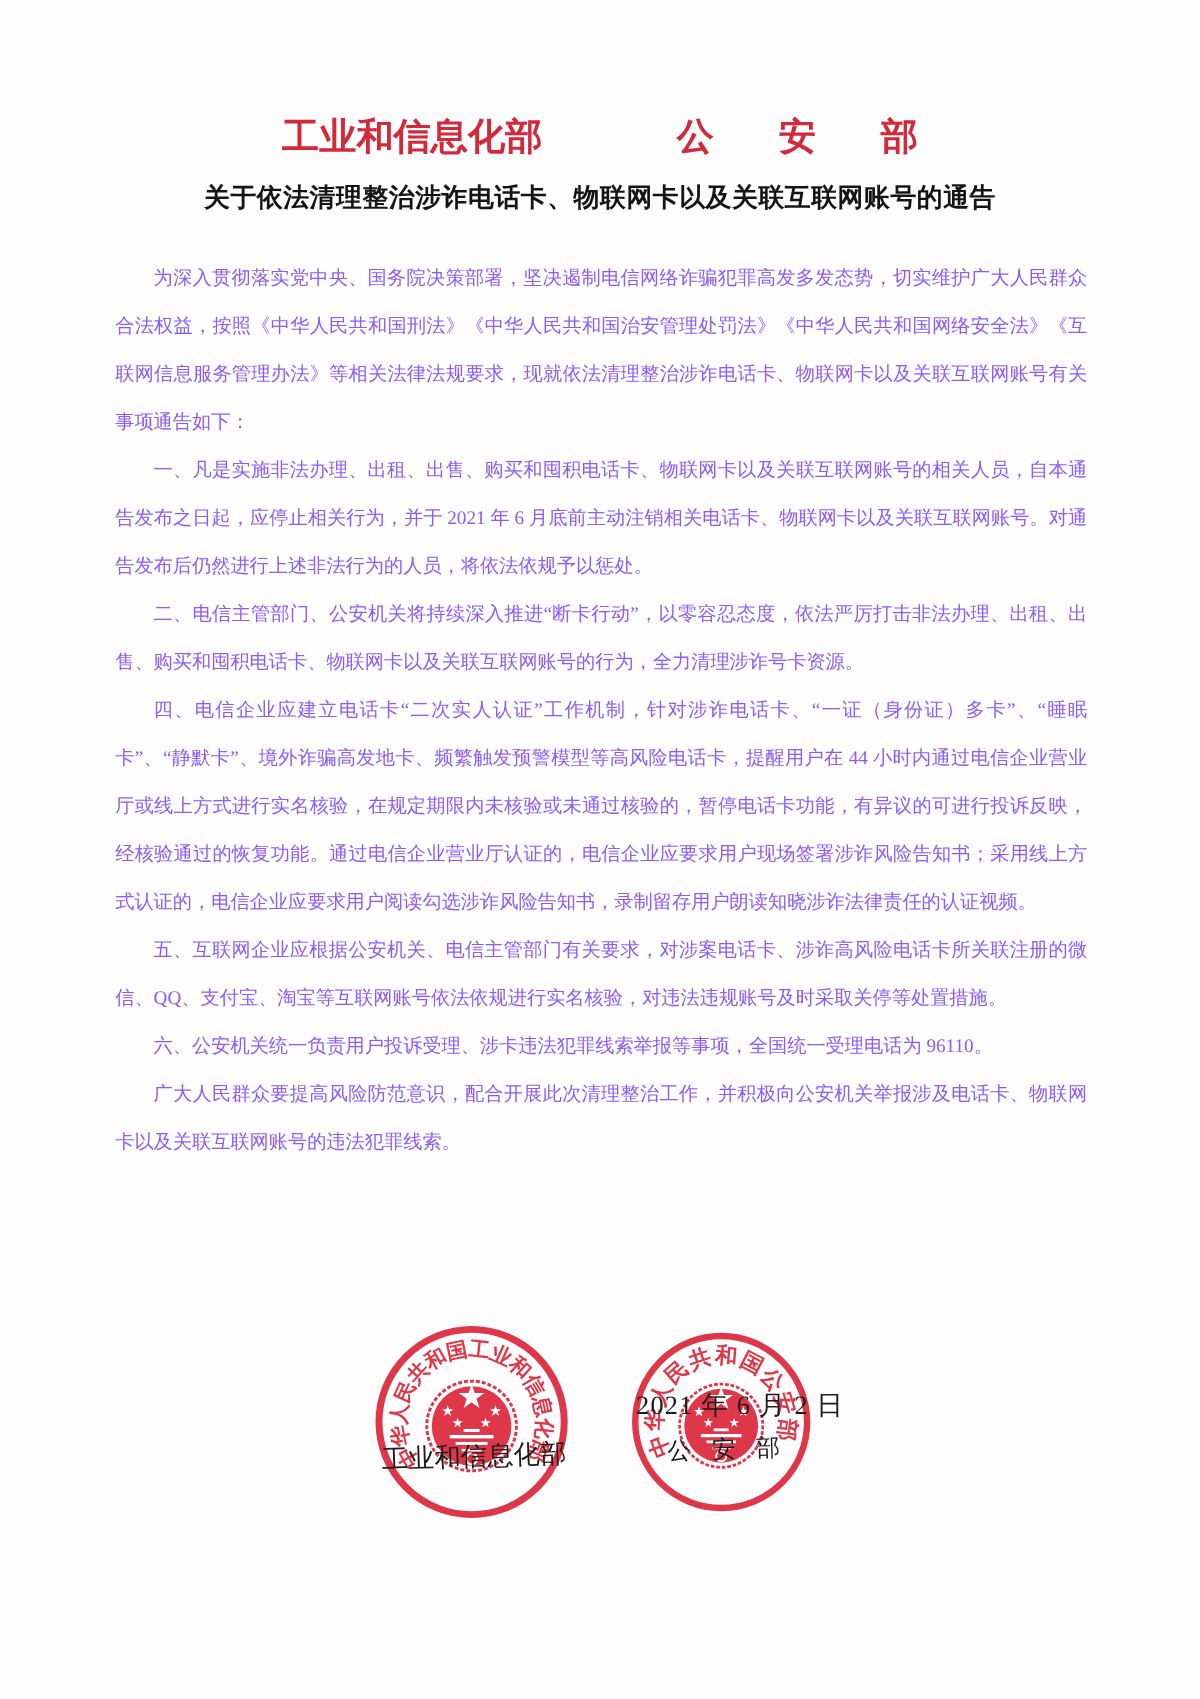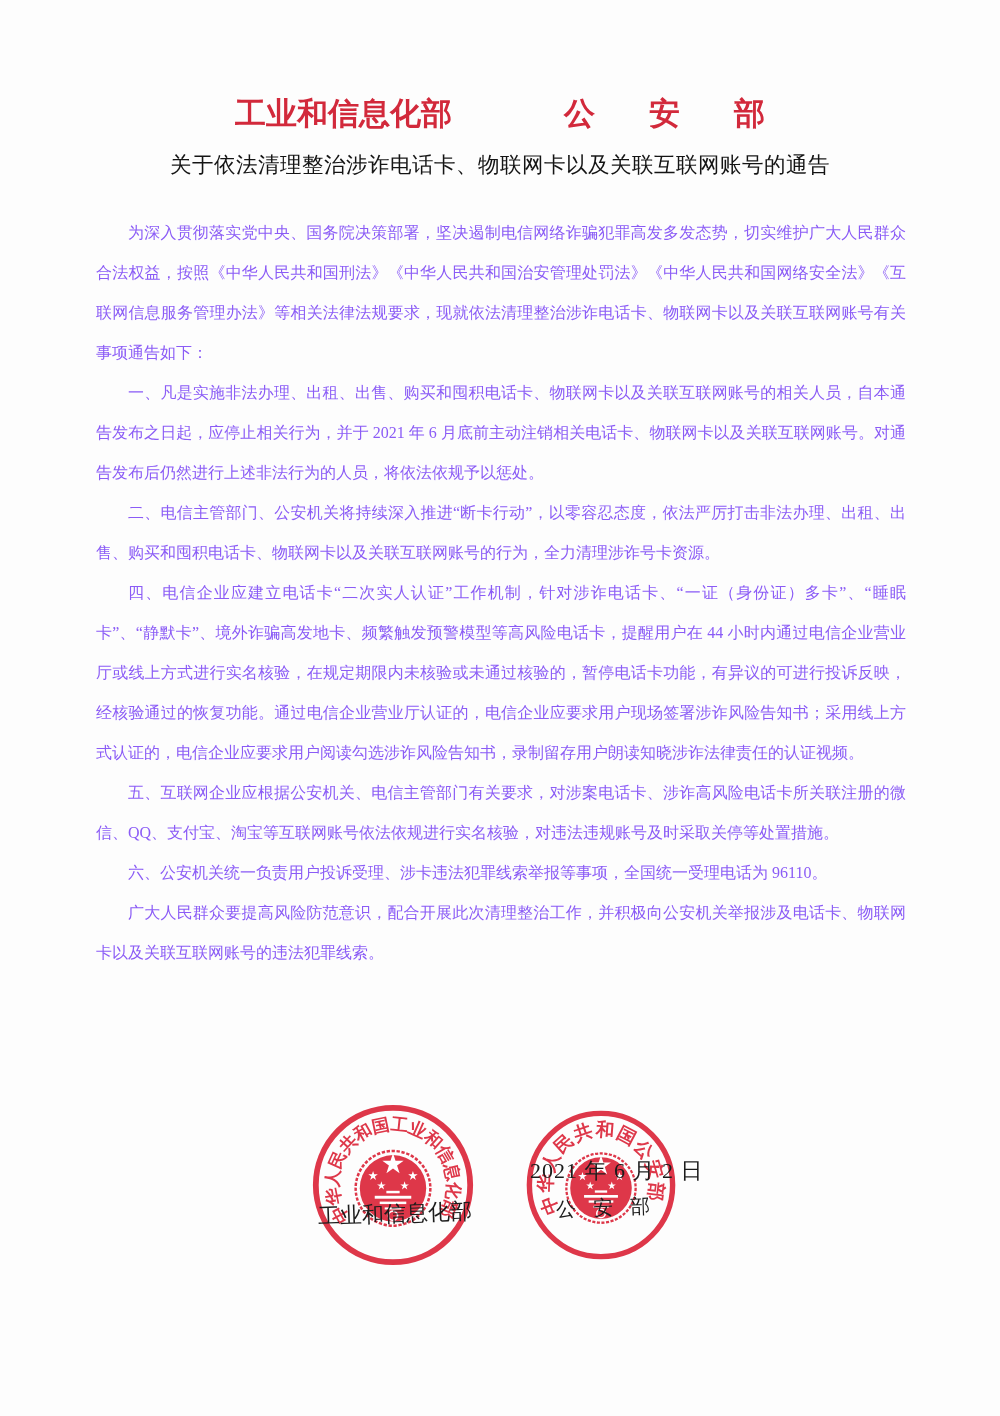--- a/index.html
+++ b/index.html
@@ -25,21 +25,21 @@
     line-height: 1.3;
     font-family: "Liberation Serif", serif;
   }
   .ministry.spaced { letter-spacing: 54px; margin-right: -54px; }
 
   
   .doc-title {
     margin: 16px 70px 0 70px;
     text-align: center;
     font-family: "Liberation Sans", sans-serif;
-    font-weight: normal;
+    font-weight: bold;
     font-size: 21.5px;
     color: #141414;
     letter-spacing: 0.5px;
   }
 
   
   .body-text {
     margin: 34px 94px 0 96px;
     font-size: 16px;
     line-height: 40px;

